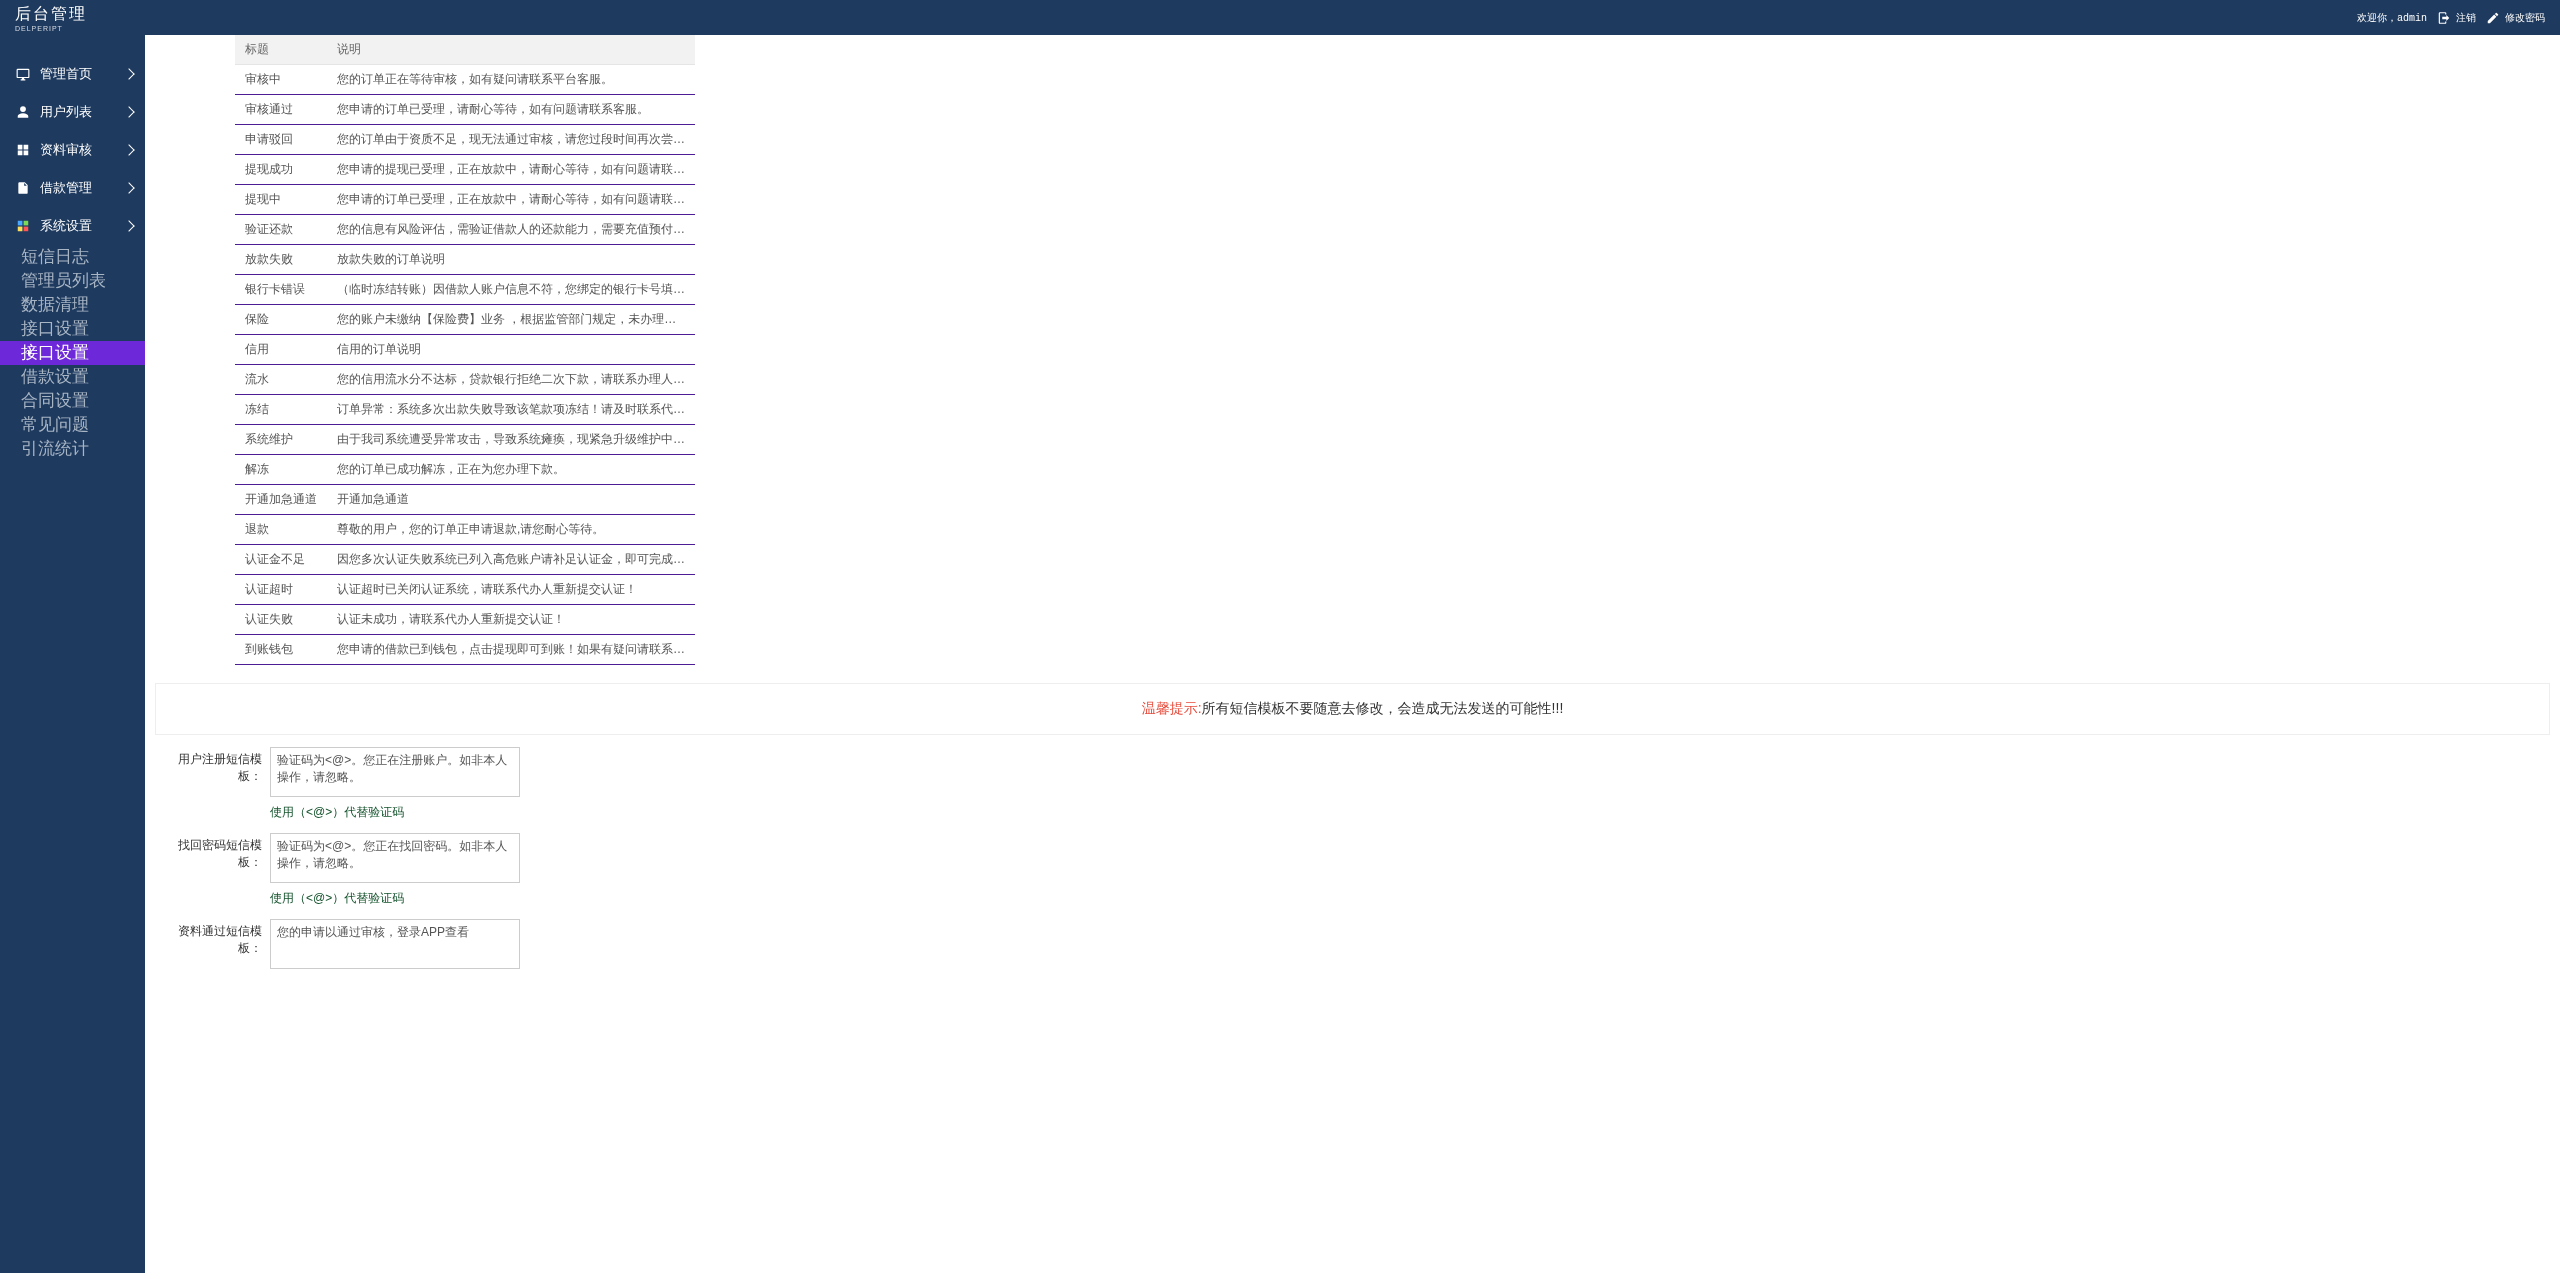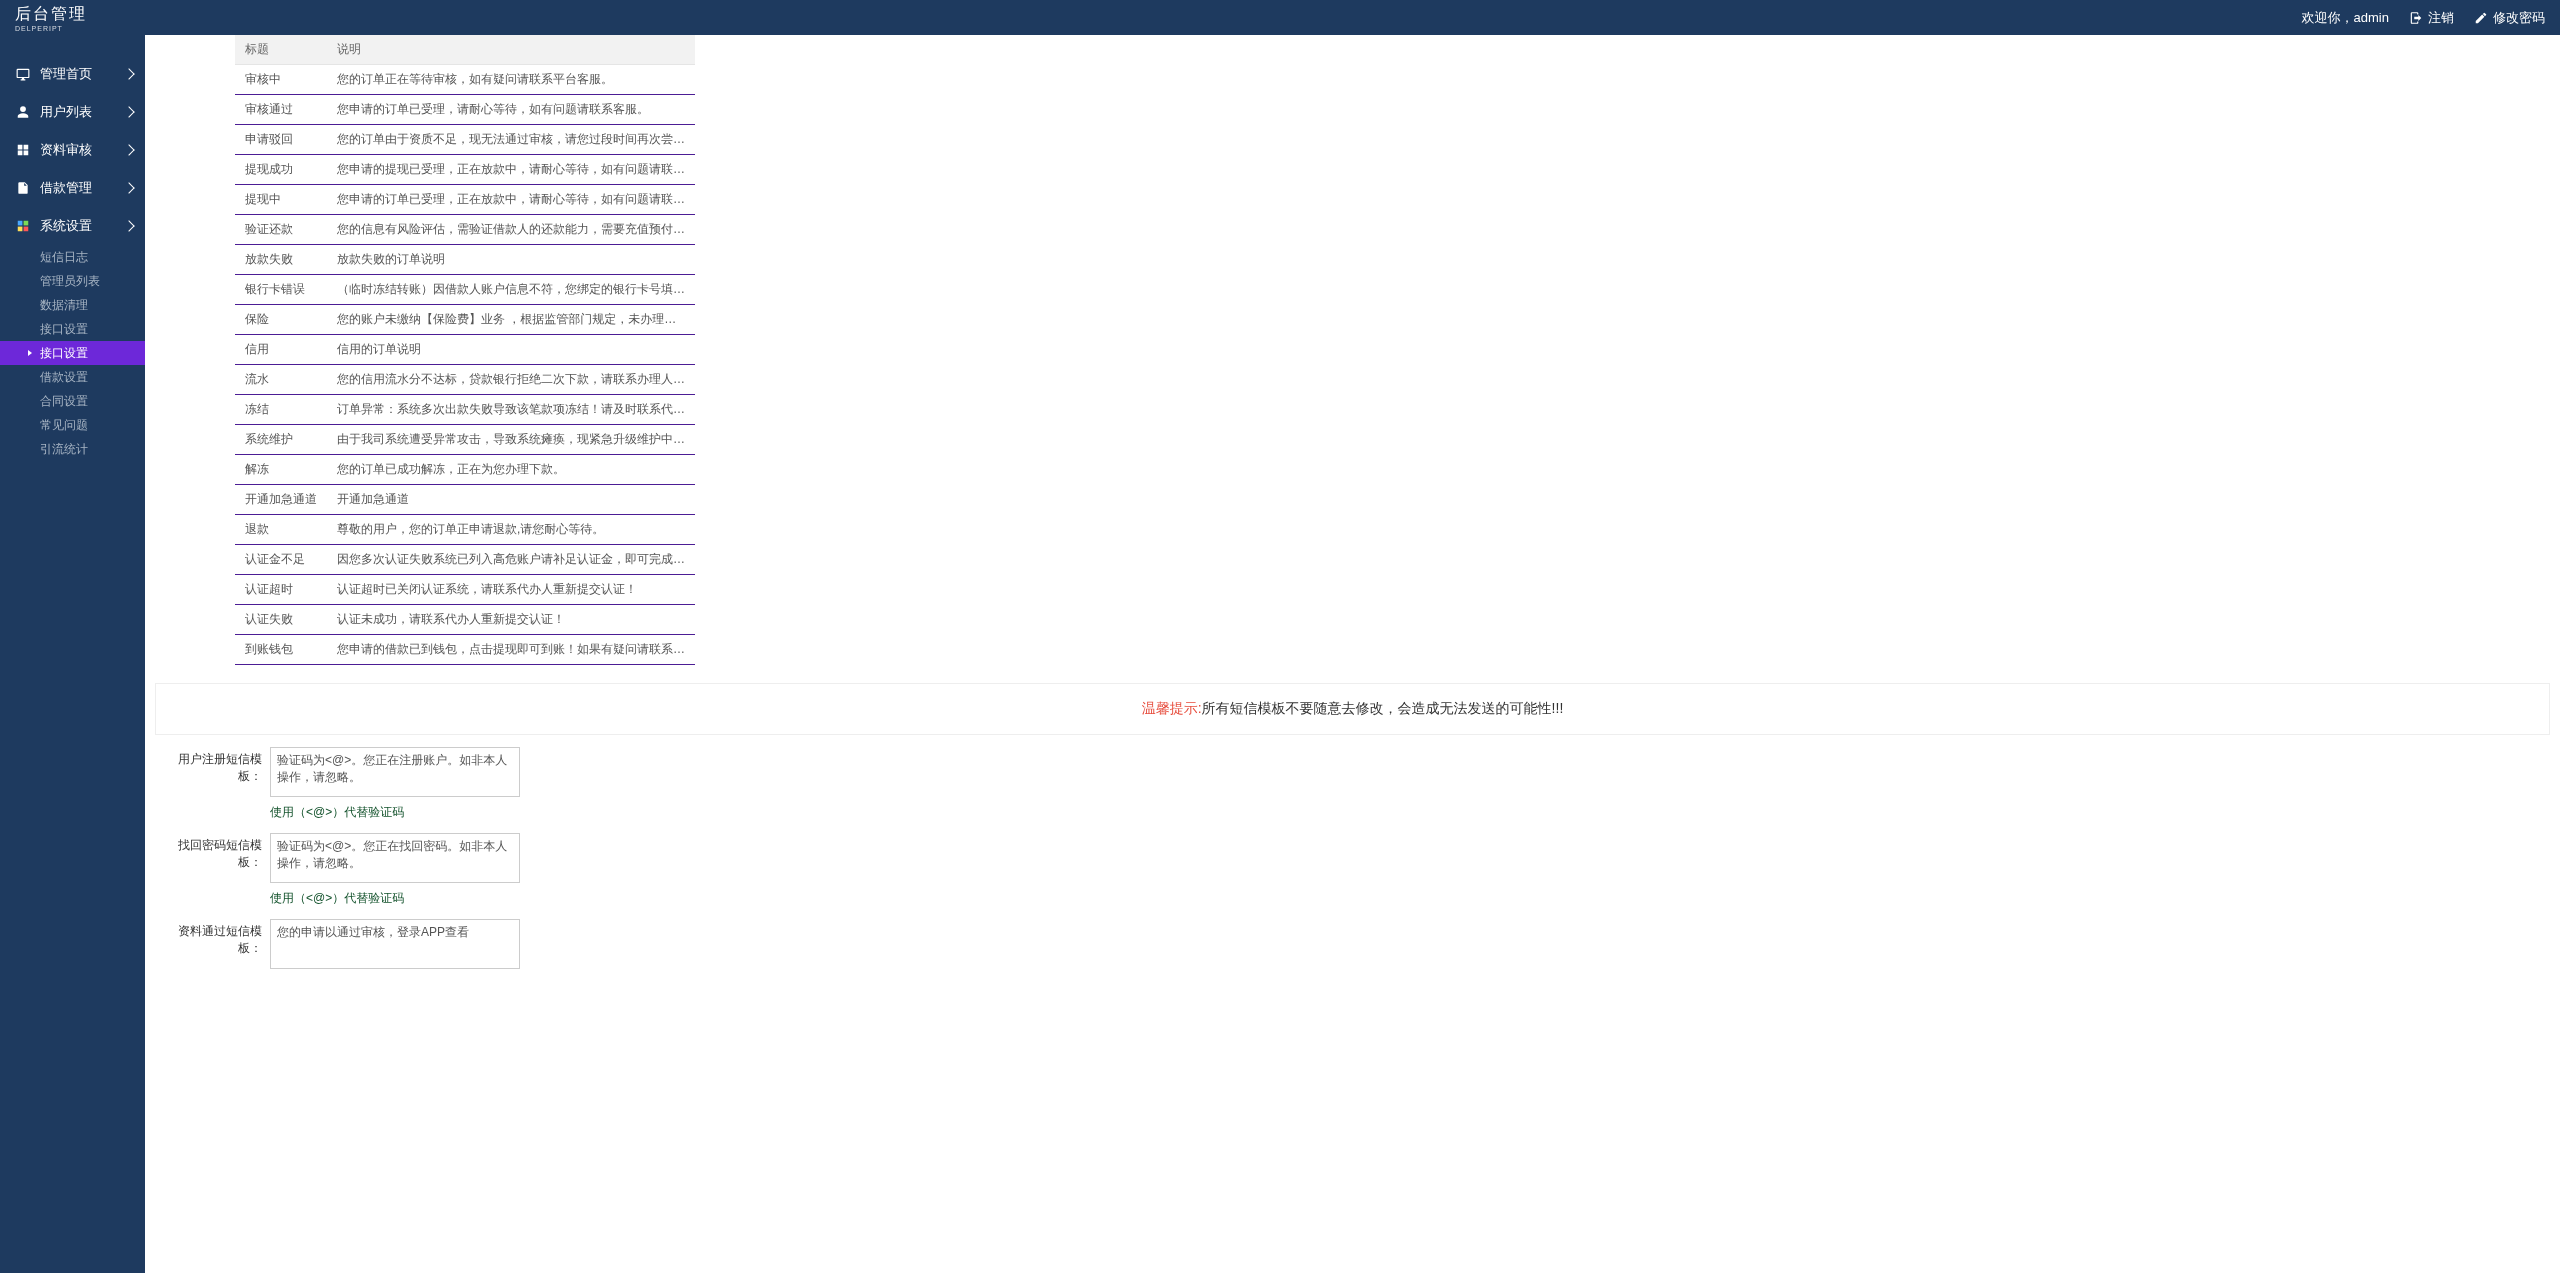--- a/index.html
+++ b/index.html
@@ -2,31 +2,31 @@
 <html><head>
 <meta charset="utf-8">
 <style>
 * { margin: 0; padding: 0; box-sizing: border-box; }
 body { font-family: "Microsoft YaHei", Arial, sans-serif; font-size: 12px; color: #333; background: #fff; }
 
 .header { background: #1e3a5f; height: 35px; display: flex; justify-content: space-between; align-items: center; padding: 0 15px; color: #fff; }
 .logo-area { display: flex; align-items: baseline; gap: 2px; }
 .logo-title { font-size: 16px; font-weight: normal; letter-spacing: 2px; }
 .logo-sub { font-size: 7px; letter-spacing: 1px; opacity: 0.8; }
-.header-right { display: flex; align-items: center; gap: 20px; font-size: 13px; }
+.header-right { display: flex; align-items: center; gap: 10px; font-size: 10px; font-family: Liberation Mono, monospace; }
 .header-link { color: #fff; display: flex; align-items: center; gap: 5px; cursor: pointer; }
 .header-icon { width: 14px; height: 14px; display: inline-block; }
 
 .layout { display: flex; height: calc(100vh - 41px); }
 .sidebar { width: 145px; background: #1e3a5f; flex-shrink: 0; padding-top: 20px; }
 .nav-item { display: flex; align-items: center; justify-content: space-between; height: 38px; padding: 0 12px 0 16px; color: #fff; font-size: 13px; cursor: pointer; }
 .nav-item-left { display: flex; align-items: center; gap: 10px; }
 .nav-icon { width: 14px; height: 14px; display: inline-block; }
 .nav-chevron { width: 8px; height: 8px; border-right: 1px solid #fff; border-bottom: 1px solid #fff; transform: rotate(-45deg); }
-.sub-item { height: 24px; line-height: 24px; padding-left: 40px; color: #a8b5c4; font-size: 12px; cursor: pointer; }
+.sub-item { height: 24px; line-height: 24px; padding-left: 21px; color: #a8b5c4; font-size: 17px; cursor: pointer; }
 .sub-item.active { background: #6d28d9; color: #fff; position: relative; }
 .sub-item.active::before { content: ""; position: absolute; left: 28px; top: 50%; transform: translateY(-50%); width: 0; height: 0; border-top: 3px solid transparent; border-bottom: 3px solid transparent; border-left: 4px solid #fff; }
 
 .content { flex: 1; overflow-y: auto; background: #fff; }
 .table-wrap { margin-left: 90px; margin-top: 0; width: 460px; }
 .tbl { width: 100%; border-collapse: collapse; font-size: 12px; }
 .tbl th { text-align: left; font-weight: normal; background: #f2f2f2; padding: 6px 10px; border-bottom: 1px solid #e5e5e5; color: #666; }
 .tbl td { padding: 6px 10px; border-bottom: 1px solid #4c1d95; color: #555; white-space: nowrap; overflow: hidden; text-overflow: ellipsis; }
 .tbl td:first-child { width: 80px; }
 .tbl td:last-child { max-width: 330px; }

